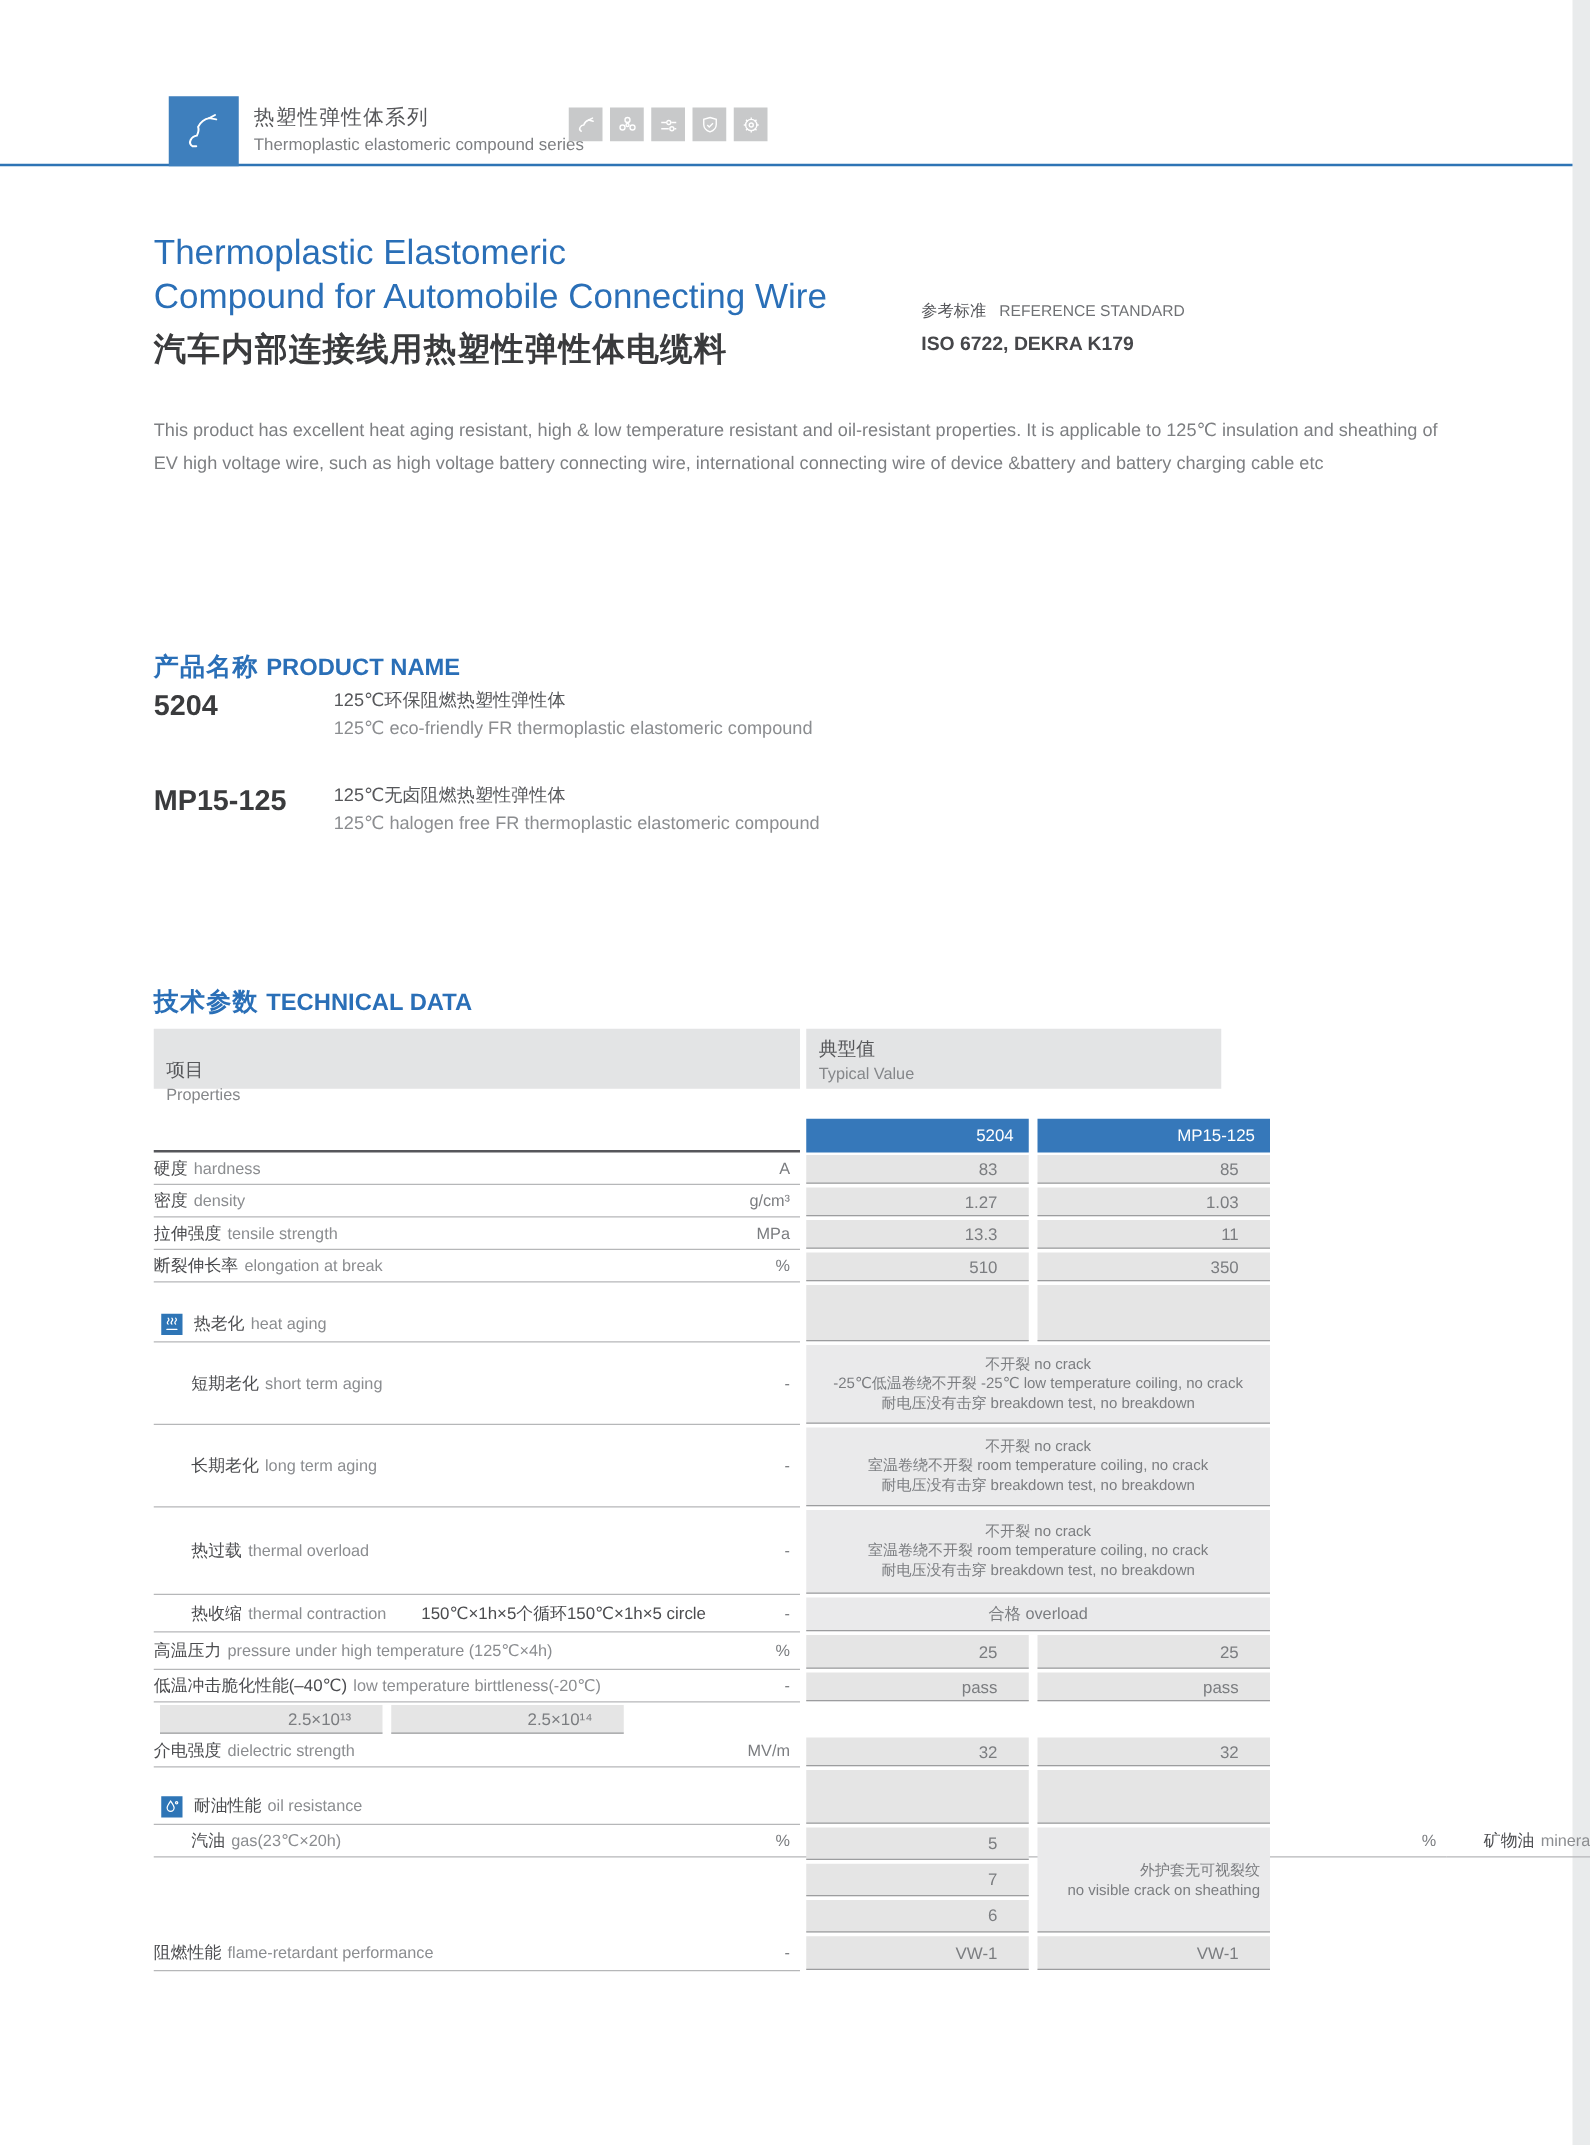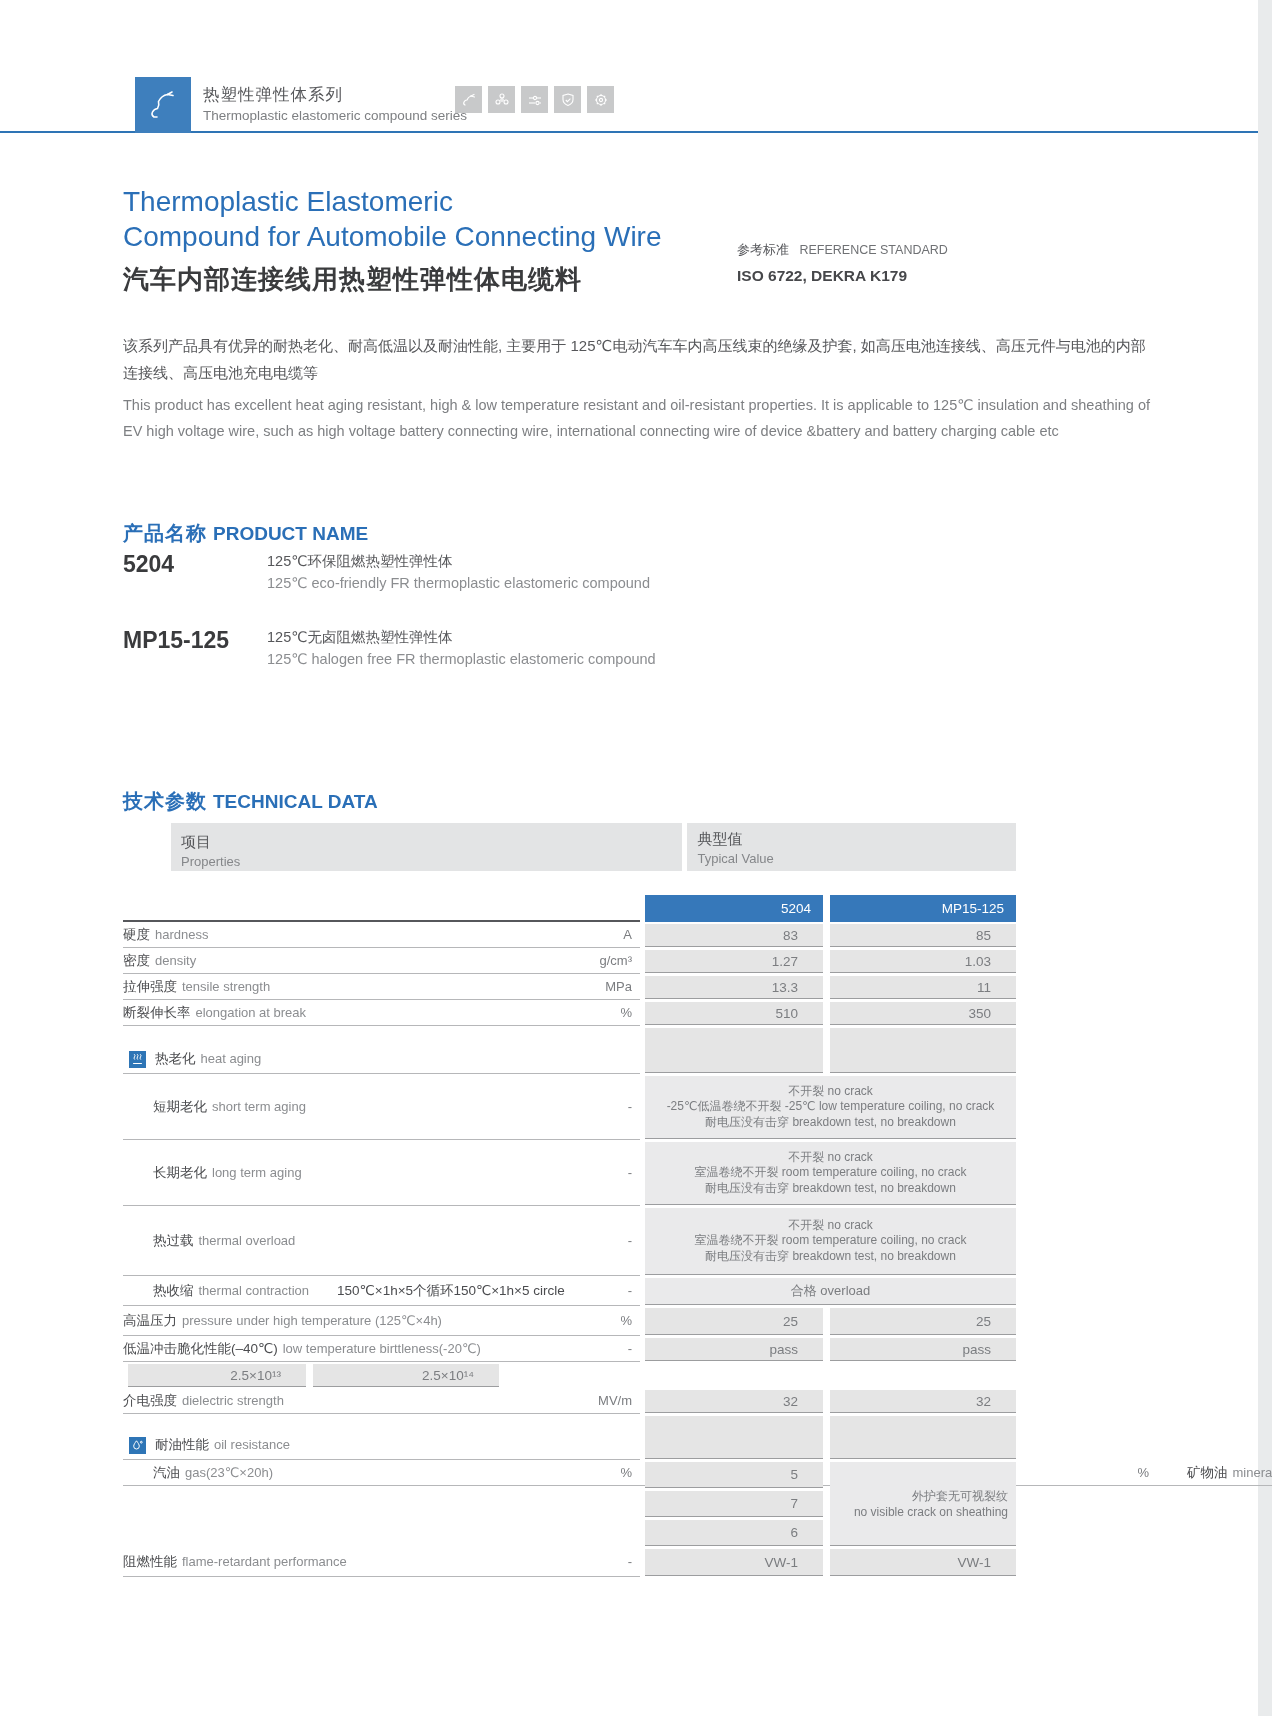--- a/index.html
+++ b/index.html
@@ -42,21 +42,21 @@
   .p1{top:550px;} .p2{top:626px;}
   .product .code{width:144px;font-size:23px;font-weight:bold;color:#3a3b3d;padding-top:1px;}
   .product .desc .zh{font-size:14.5px;color:#56575a;line-height:22px;}
   .product .desc .en{font-size:14.5px;color:#8b8d90;line-height:22px;}
 
   
   .tbl{position:absolute;left:123px;top:823px;width:893px;font-size:13.5px;}
   .flex{display:flex;}
   .gap5{width:5px;flex:none;} .gap7{width:7px;flex:none;}
   .t-head{display:flex;height:48px;}
-  .t-head .lh{width:517px;background:#e3e4e5;box-sizing:border-box;padding:10px 10px;margin-left:48px;}
+  .t-head .lh{width:517px;background:#e3e4e5;box-sizing:border-box;padding:24px 10px;}
   .t-head .rh{width:332px;background:#e3e4e5;box-sizing:border-box;padding:7px 10px;text-align:left;}
   .t-head .big{font-size:15px;color:#56575a;display:block;}
   .t-head .small{font-size:13px;color:#85878a;display:block;margin-top:2px;}
   .head-gap{height:24px;}
   .cols-row{display:flex;height:27px;}
   .cols-row .void{width:517px;border-bottom:2px solid #56575b;box-sizing:border-box;}
   .bluecell{background:#3678ba;color:#fff;display:flex;align-items:center;justify-content:flex-end;
             padding-right:12px;box-sizing:border-box;}
   .c1{width:178px;flex:none;} .c2{width:186px;flex:none;}
   .row{display:flex;}
@@ -158,21 +158,20 @@
 
   <div class="ref">
     <div class="lab">
       <span class="zh">参考标准</span>
       <span class="en">REFERENCE STANDARD</span>
     </div>
     <div class="val">ISO 6722, DEKRA K179</div>
   </div>
 
   <div class="intro">
-    <p class="zh">该系列产品具有优异的耐热老化、耐高低温以及耐油性能, 主要用于 125℃电动汽车车内高压线束的绝缘及护套, 如高压电池连接线、高压元件与电池的内部连接线、高压电池充电电缆等</p>
     <p class="en">This product has excellent heat aging resistant, high &amp; low temperature resistant and oil-resistant properties. It is applicable to 125℃ insulation and sheathing of EV high voltage wire, such as high voltage battery connecting wire, international connecting wire of device &amp;battery and battery charging cable etc</p>
   </div>
 
   <div class="sec-heading h-product">
     <span class="zh">产品名称</span><span class="en">PRODUCT NAME</span>
   </div>
   <div class="product p1">
     <div class="code">5204</div>
     <div class="desc">
       <div class="zh">125℃环保阻燃热塑性弹性体</div>

